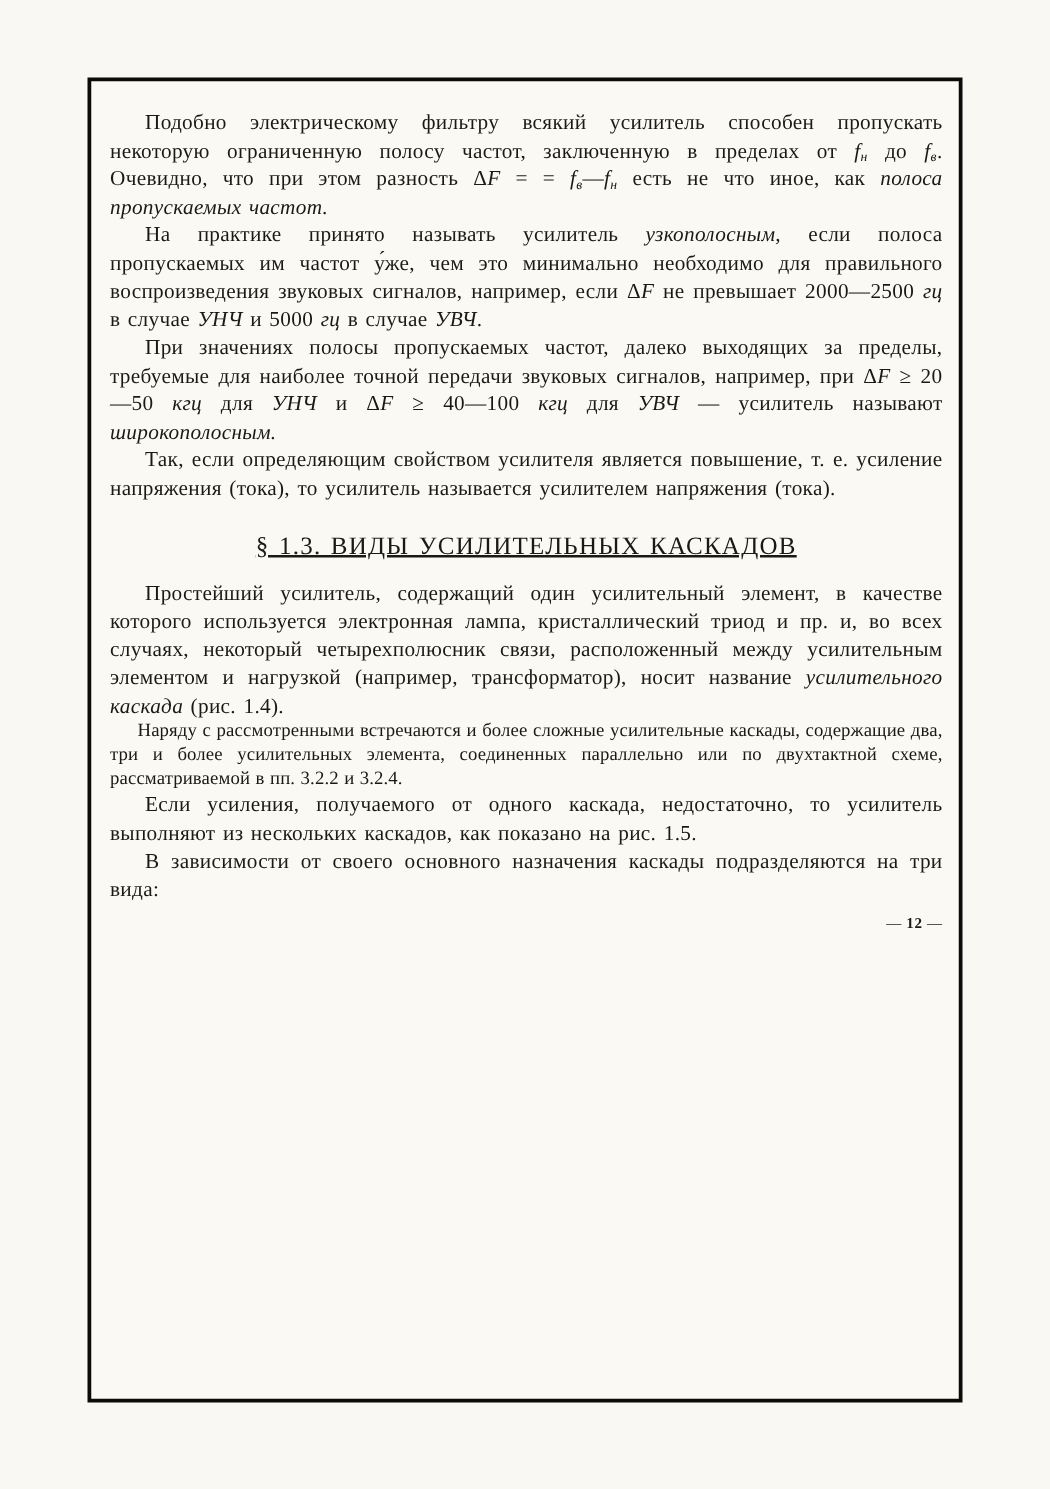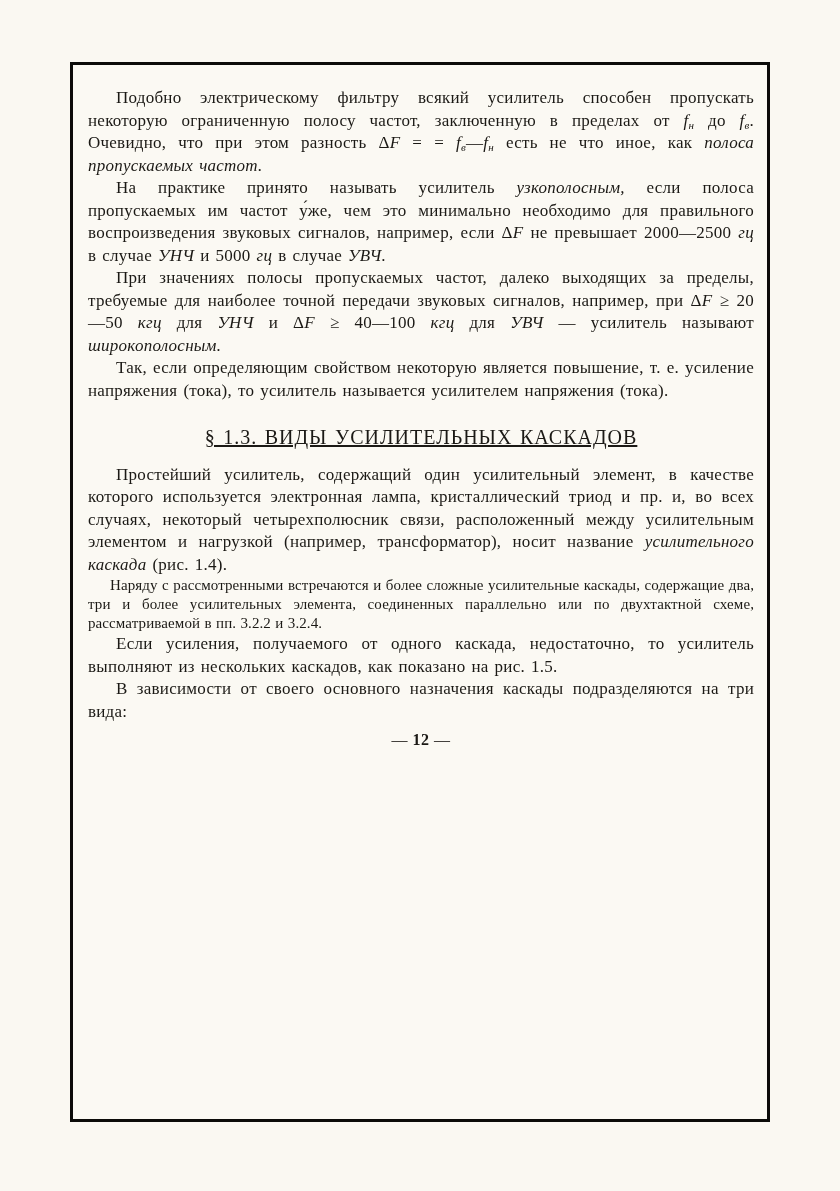--- a/index.html
+++ b/index.html
@@ -59,37 +59,37 @@
     text-decoration: underline;
   }
   .it { font-style: italic; }
   sub {
     font-size: 11px;
     font-style: italic;
     line-height: 0;
     vertical-align: -3px;
   }
   .page-footer {
-    text-align: center;
-    font-size: 16px;
+    text-align: right;
+    font-size: 12px;
     margin-top: 8px;
     letter-spacing: 0.5px;
   }
   .page-footer .num { font-weight: bold; }
 </style>
 </head>
 <body>
 
 <div class="scan-page">
   <div class="page-frame">
     <div class="text-column">
         <p class="para"><span>Подобно электрическому фильтру всякий усилитель способен пропускать некоторую ограниченную полосу частот, заключенную в пределах от </span><span class="it">f</span><sub>н</sub><span> до </span><span class="it">f</span><sub>в</sub><span>. Очевидно, что при этом разность Δ</span><span class="it">F</span><span> = = </span><span class="it">f</span><sub>в</sub><span>—</span><span class="it">f</span><sub>н</sub><span> есть не что иное, как </span><span class="it">полоса пропускаемых частот.</span></p>
         <p class="para"><span>На практике принято называть усилитель </span><span class="it">узкополосным,</span><span> если полоса пропускаемых им частот у́же, чем это минимально необходимо для правильного воспроизведения звуковых сигналов, например, если Δ</span><span class="it">F</span><span> не превышает 2000—2500 </span><span class="it">гц</span><span> в случае </span><span class="it">УНЧ</span><span> и 5000 </span><span class="it">гц</span><span> в случае </span><span class="it">УВЧ</span><span>.</span></p>
         <p class="para"><span>При значениях полосы пропускаемых частот, далеко выходящих за пределы, требуемые для наиболее точной передачи звуковых сигналов, например, при Δ</span><span class="it">F</span><span> ≥ 20—50 </span><span class="it">кгц</span><span> для </span><span class="it">УНЧ</span><span> и Δ</span><span class="it">F</span><span> ≥ 40—100 </span><span class="it">кгц</span><span> для </span><span class="it">УВЧ</span><span> — усилитель называют </span><span class="it">широкополосным.</span></p>
-        <p class="para"><span>Так, если определяющим свойством некоторую является повышение, т. е. усиление напряжения (тока), то усилитель называется усилителем напряжения (тока).</span></p>
+        <p class="para"><span>Так, если определяющим свойством усилителя является повышение, т. е. усиление напряжения (тока), то усилитель называется усилителем напряжения (тока).</span></p>
         <h2 class="chapter-heading"><span>§ 1.3. ВИДЫ УСИЛИТЕЛЬНЫХ КАСКАДОВ</span></h2>
         <p class="para"><span>Простейший усилитель, содержащий один усилительный элемент, в качестве которого используется электронная лампа, кристаллический триод и пр. и, во всех случаях, некоторый четырехполюсник связи, расположенный между усилительным элементом и нагрузкой (например, трансформатор), носит название </span><span class="it">усилительного каскада</span><span> (рис. 1.4).</span></p>
         <p class="para small"><span>Наряду с рассмотренными встречаются и более сложные усилительные каскады, содержащие два, три и более усилительных элемента, соединенных параллельно или по двухтактной схеме, рассматриваемой в пп. 3.2.2 и 3.2.4.</span></p>
         <p class="para"><span>Если усиления, получаемого от одного каскада, недостаточно, то усилитель выполняют из нескольких каскадов, как показано на рис. 1.5.</span></p>
         <p class="para"><span>В зависимости от своего основного назначения каскады подразделяются на три вида:</span></p>
       </div>
     <div class="page-footer">
       <span>— </span><span class="num">12</span><span> —</span>
     </div>
   </div>

